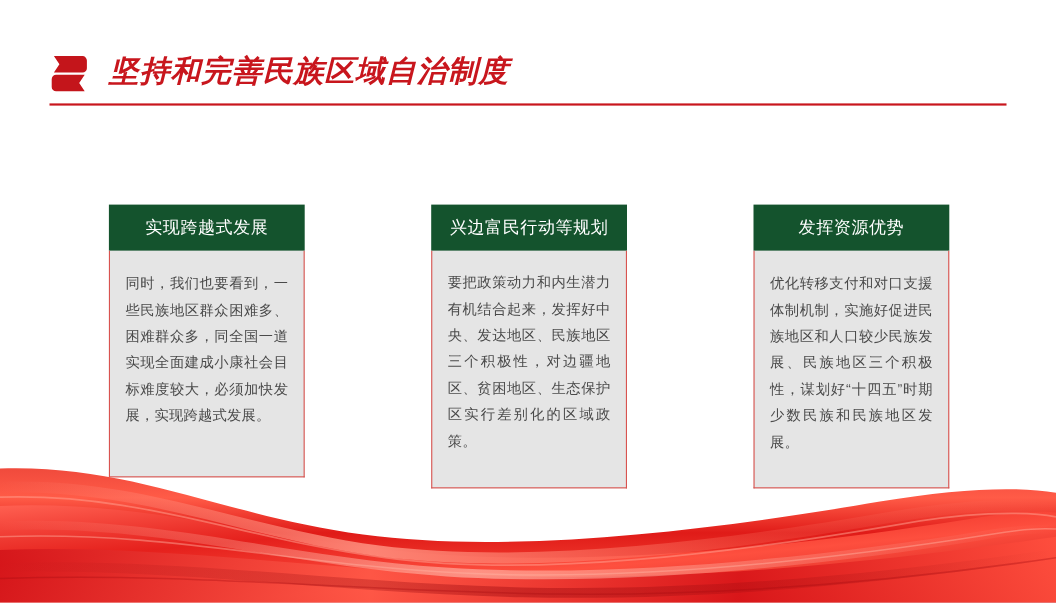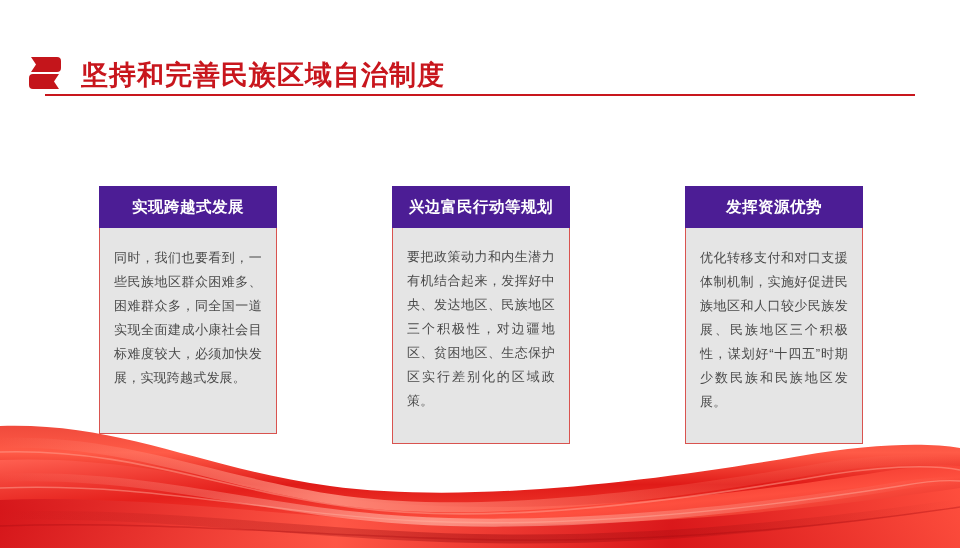--- a/index.html
+++ b/index.html
@@ -25,23 +25,23 @@
     position:absolute;
     left:0; bottom:0;
     width:960px; height:140px;
     pointer-events:none;
   }
   .ribbon-layer svg{ display:block; width:960px; height:140px; }
 
   
   .title-row{
     position:absolute;
-    left:27px; top:48px;
+    left:45px; top:48px;
     height:44px;
-    display:flex; align-items:flex-end;
+    display:flex; align-items:flex-start;font-style:italic;
   }
   .title-icon{
     width:36px; height:38px;
     position:relative;
     margin-right:18px;
     flex:0 0 auto;
   }
   .title-icon svg{ display:block; }
   .title-text{
     font-size:27px;
@@ -66,27 +66,27 @@
     display:flex;
     justify-content:space-between;
   }
   .card{
     width:178px;
     display:flex;
     flex-direction:column;
   }
   .card-header{
     height:42px;
-    background:#4c1d95;
+    background:#14532d;
     display:flex;
     align-items:center;
     justify-content:center;
     color:#ffffff;
     font-size:15.5px;
-    font-weight:700;
+    font-weight:400;
     letter-spacing:0.5px;
   }
   .card-body{
     border:1px solid #D9534F;
     border-top:none;
     height:206px;
     padding:18px 14px 10px 14px;
     font-size:13px;
     line-height:24px;
     color:#4a4a4a;

